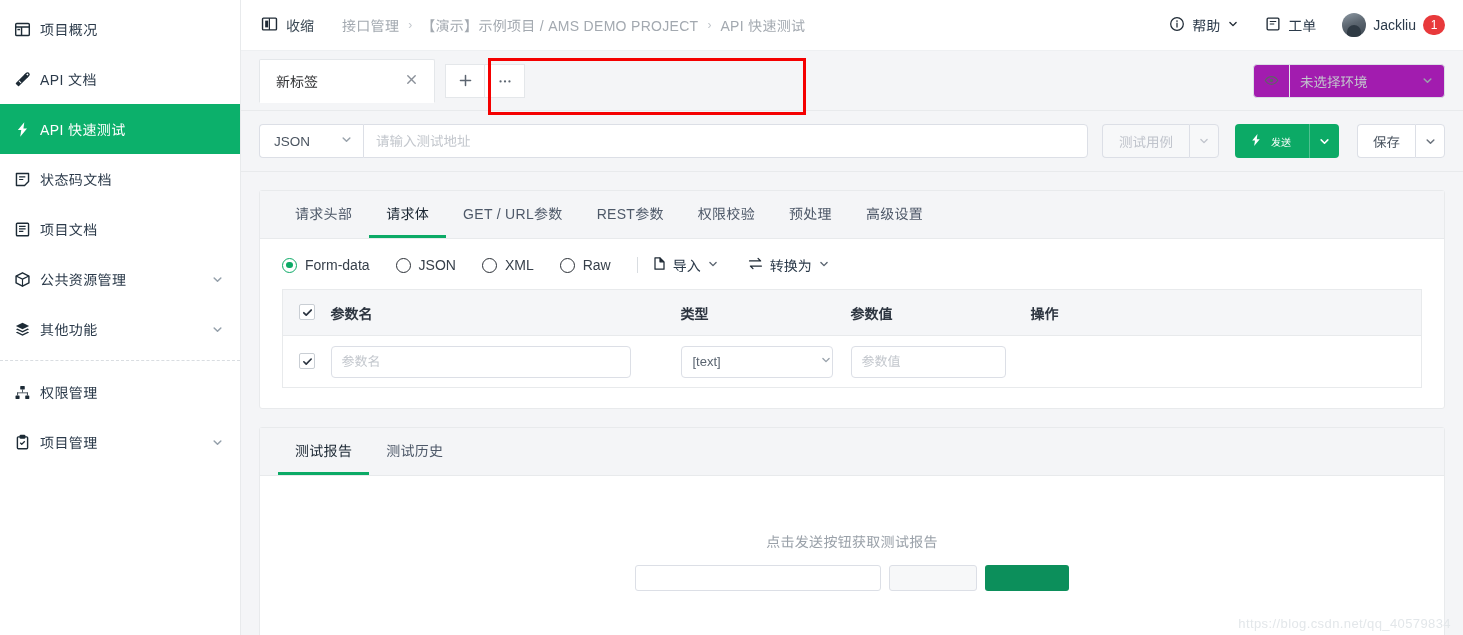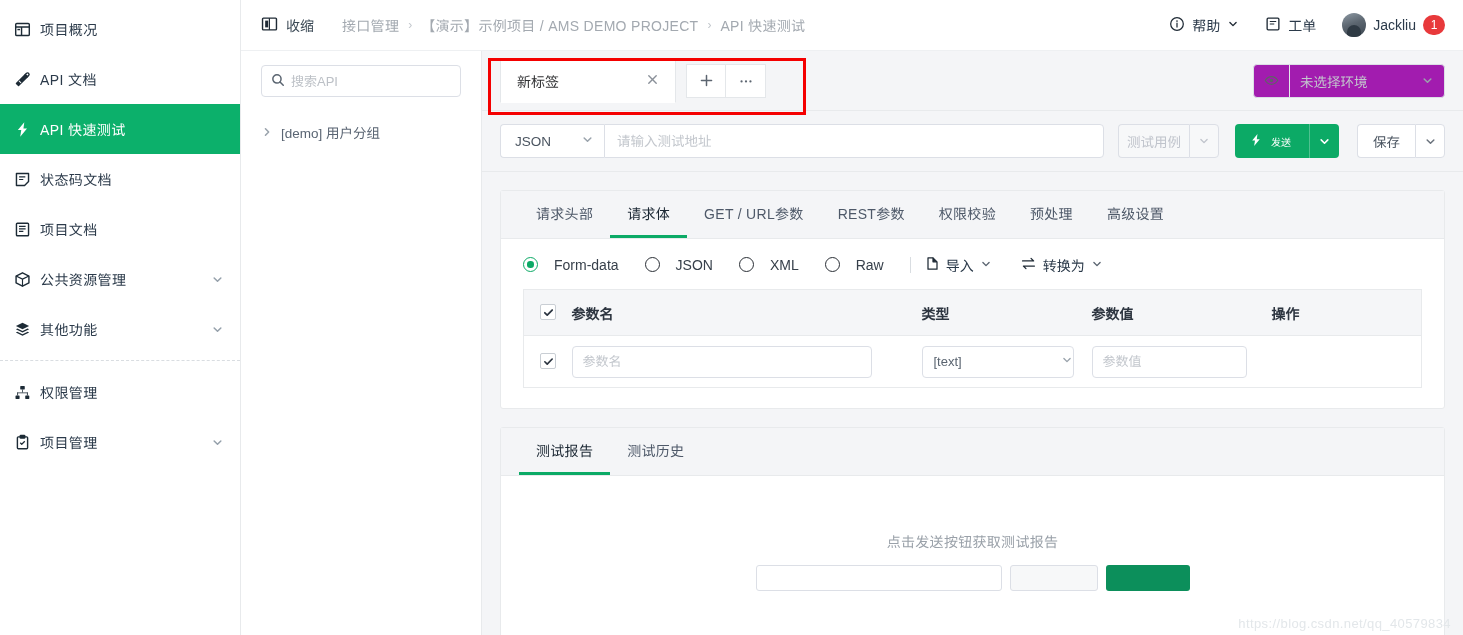--- a/index.html
+++ b/index.html
@@ -177,21 +177,21 @@
   }
   .url-input {
     flex: 1; height: 34px; background: #fff;
     border: 1px solid #dcdfe6; border-radius: 0 4px 4px 0;
     padding: 0 12px; font-size: 13.5px; color: #606266;
     outline: none; font-family: inherit; margin-left: -10px;
   }
   .url-input::placeholder { color: #c3c7cd; }
   .case-group { display: flex; margin-left: 4px; }
   .case-btn {
-    height: 34px; padding: 0 8px; background: #f7f8f9;
+    height: 34px; padding: 0 16px; background: #f7f8f9;
     border: 1px solid #dcdfe6; border-right: 0; border-radius: 4px 0 0 4px;
     color: #c0c4cc; font-size: 13.5px; display: flex; align-items: center;
     cursor: not-allowed;
   }
   .case-arrow {
     height: 34px; width: 30px; background: #f7f8f9;
     border: 1px solid #dcdfe6; border-radius: 0 4px 4px 0;
     display: flex; align-items: center; justify-content: center;
     color: #c0c4cc; cursor: not-allowed;
   }
@@ -238,21 +238,21 @@
   .subtab {
     height: 47px; display: flex; align-items: center;
     padding: 0 17px; color: #4e5969; font-size: 14px; cursor: pointer;
     border-bottom: 3px solid transparent; letter-spacing: .3px;
   }
   .subtab.active { color: #1b2733; border-bottom-color: #0caa66; font-weight: 400; }
 
   .radiorow {
     display: flex; align-items: center; gap: 0; padding: 16px 22px 14px 22px;
   }
-  .radio { display: flex; gap: 16px; cursor: pointer; margin-right: 26px; font-size: 14px; color: #37404b;}
+  .radio { display: flex; align-items: center; gap: 8px; cursor: pointer; margin-right: 26px; font-size: 14px; color: #37404b;}
   .rd {
     width: 15px; height: 15px; border-radius: 50%;
     border: 1.6px solid #2a2f36; display: block; position: relative;
   }
   .radio.sel .rd { border-color: #0caa66; }
   .radio.sel .rd::after {
     content:""; position:absolute; left:3.3px; top:3.3px;
     width:6.4px; height:6.4px; border-radius:50%; background:#0caa66;
   }
   .vdiv { width:1px; height:16px; background:#d9dde1; margin: 0 14px 0 0; }
@@ -501,43 +501,20 @@
         <div class="top-item">
           <span class="avatar"></span>
           <span>Jackliu</span>
           <span class="badge">1</span>
         </div>
       </div>
     </header>
 
     <div class="body">
 
-      <section class="apipanel">
-        <div class="search-wrap">
-          <div class="search-box">
-            <span>
-              <svg width="14" height="14" viewBox="0 0 16 16" fill="none" stroke="#5a6470" stroke-width="1.7" stroke-linecap="round">
-                <circle cx="6.8" cy="6.8" r="4.7"></circle>
-                  <path d="M10.3 10.3 14 14"></path>
-              </svg>
-            </span>
-            <input type="text" value="" placeholder="搜索API" style="">
-          </div>
-        </div>
-        <div class="tree">
-          <div class="tree-node">
-            <span class="caret">
-              <svg width="12" height="12" viewBox="0 0 14 14" fill="none" stroke="currentColor" stroke-width="1.8" stroke-linecap="round" stroke-linejoin="round">
-                  <path d="M5.2 3.2 8.9 7l-3.7 3.8"></path>
-                </svg>
-            </span>
-            <span>[demo] 用户分组</span>
-          </div>
-        </div>
-      </section>
 
       <section class="tester">
 
         <div class="tabstrip">
           <div class="tabs-left">
             <div class="req-tab">
               <span>新标签</span>
               <span class="x">
                 <svg width="13" height="13" viewBox="0 0 14 14" fill="none" stroke="currentColor" stroke-width="1.5" stroke-linecap="round">
                     <path d="M3 3l8 8M11 3l-8 8"></path>

